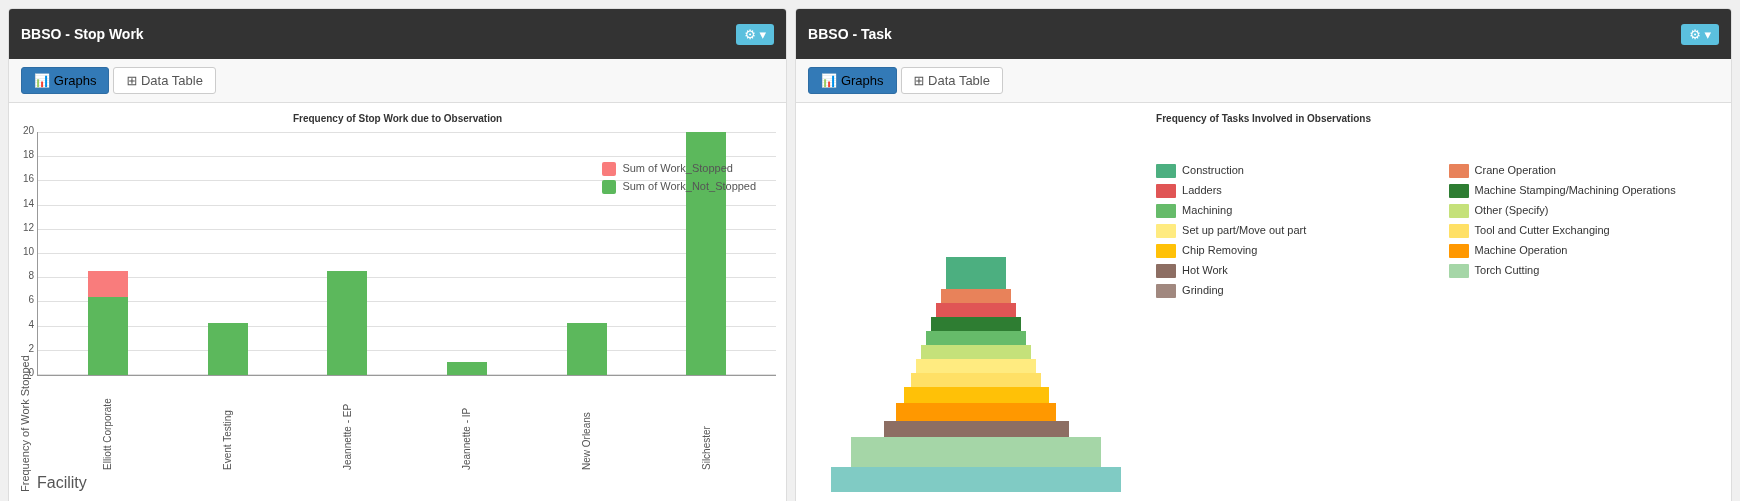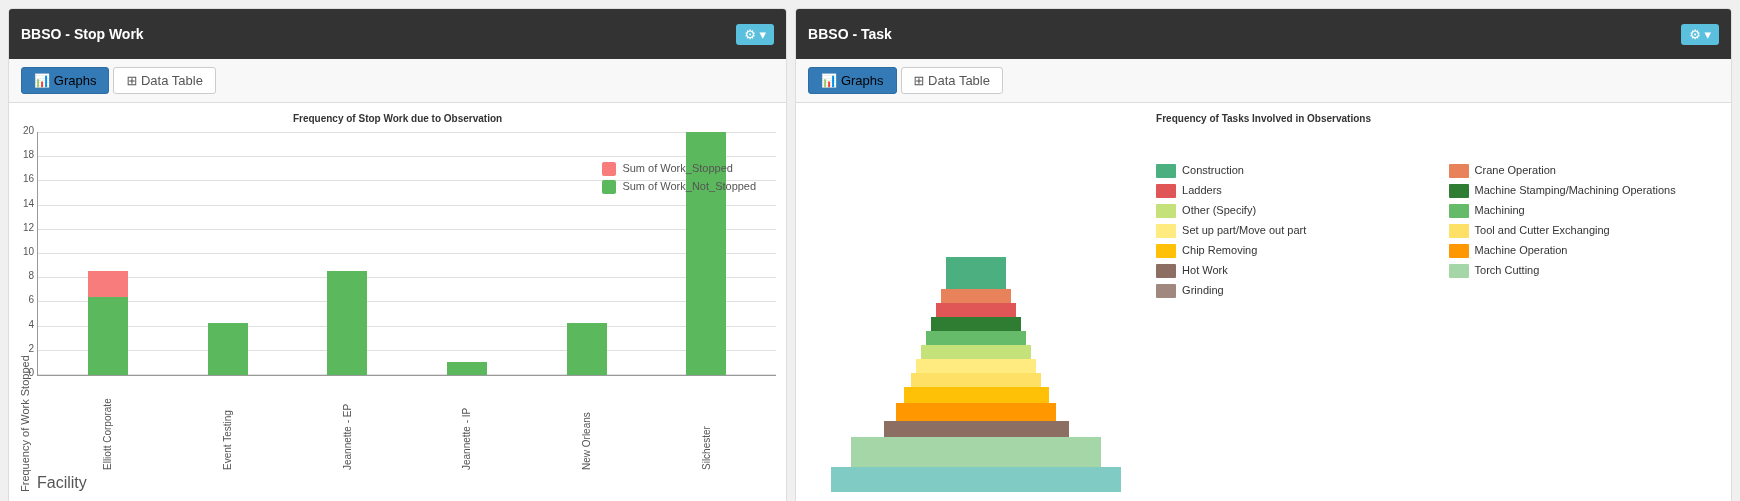--- a/index.html
+++ b/index.html
@@ -401,28 +401,28 @@
           </div>
           <div class="right-legend-item">
             <div class="right-legend-box" style="background: rgb(224, 85, 85);"></div>
             <span>Ladders</span>
           </div>
           <div class="right-legend-item">
             <div class="right-legend-box" style="background: rgb(46, 125, 50);"></div>
             <span>Machine Stamping/Machining Operations</span>
           </div>
           <div class="right-legend-item">
+            <div class="right-legend-box" style="background: rgb(102, 187, 106);"></div>
+            <span>Machining</span>
+          </div>
+          <div class="right-legend-item">
             <div class="right-legend-box" style="background: rgb(197, 225, 122);"></div>
             <span>Other (Specify)</span>
           </div>
           <div class="right-legend-item">
-            <div class="right-legend-box" style="background: rgb(102, 187, 106);"></div>
-            <span>Machining</span>
-          </div>
-          <div class="right-legend-item">
             <div class="right-legend-box" style="background: rgb(255, 235, 128);"></div>
             <span>Set up part/Move out part</span>
           </div>
           <div class="right-legend-item">
             <div class="right-legend-box" style="background: rgb(255, 224, 102);"></div>
             <span>Tool and Cutter Exchanging</span>
           </div>
           <div class="right-legend-item">
             <div class="right-legend-box" style="background: rgb(255, 193, 7);"></div>
             <span>Chip Removing</span>

